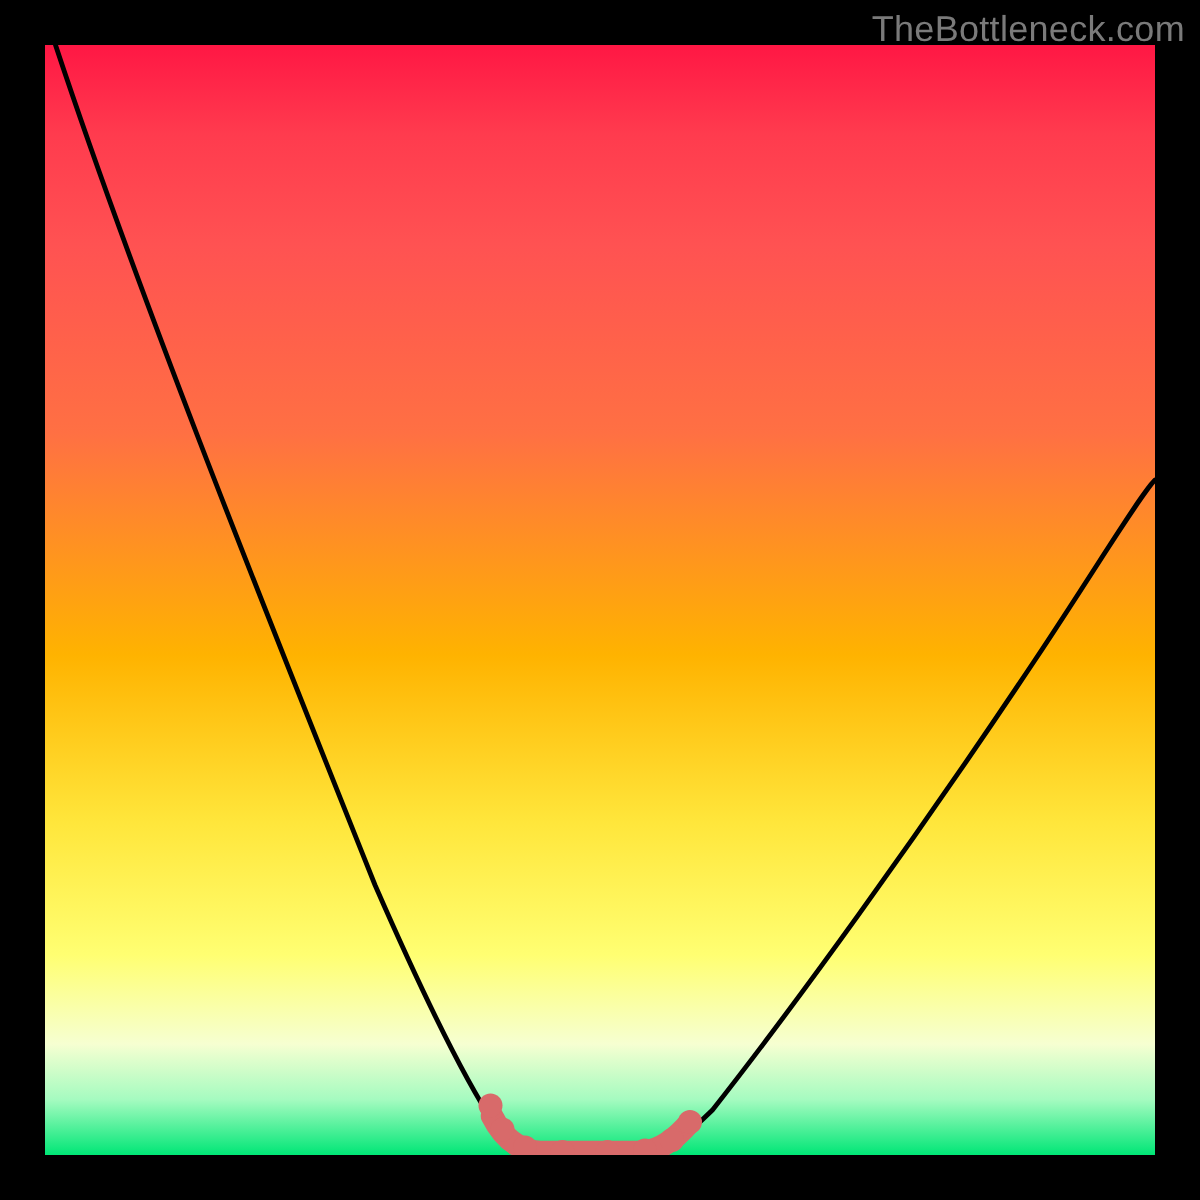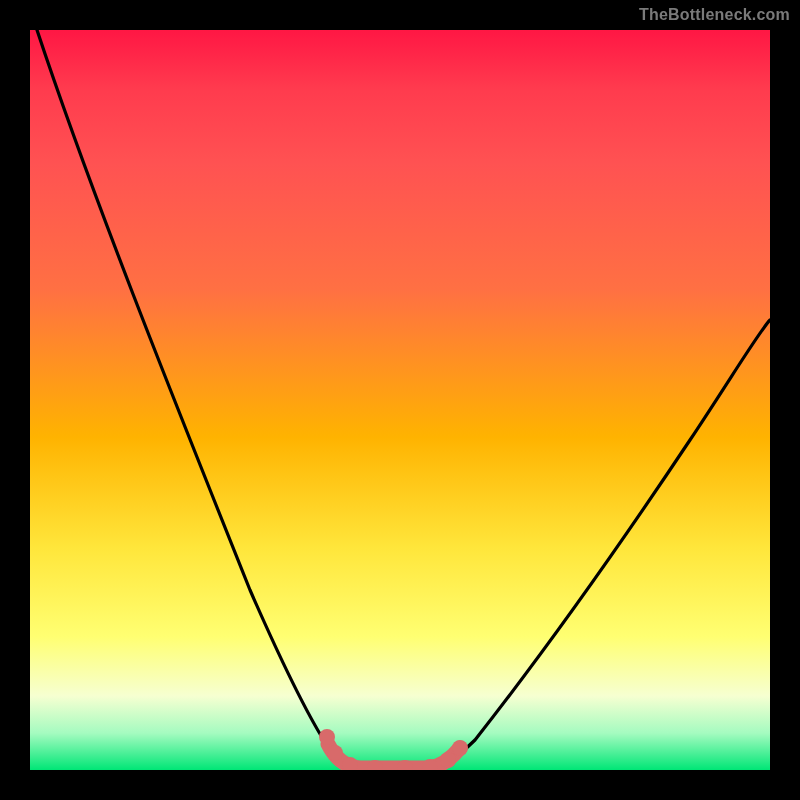--- a/index.html
+++ b/index.html
@@ -45,22 +45,22 @@
     left: 0;
     top: 0;
     width: 740px;
     height: 740px;
   }
   .watermark {
     position: absolute;
     top: 6px;
     right: 10px;
     color: #7a7a7a;
-    font-size: 16px;
-    font-weight: 700;
+    font-size: 24px;
+    font-weight: 400;
     letter-spacing: 0.2px;
     user-select: none;
   }
 </style>
 </head>
 <body>
 
 <div class="frame">
 
   <div class="plot-area">

